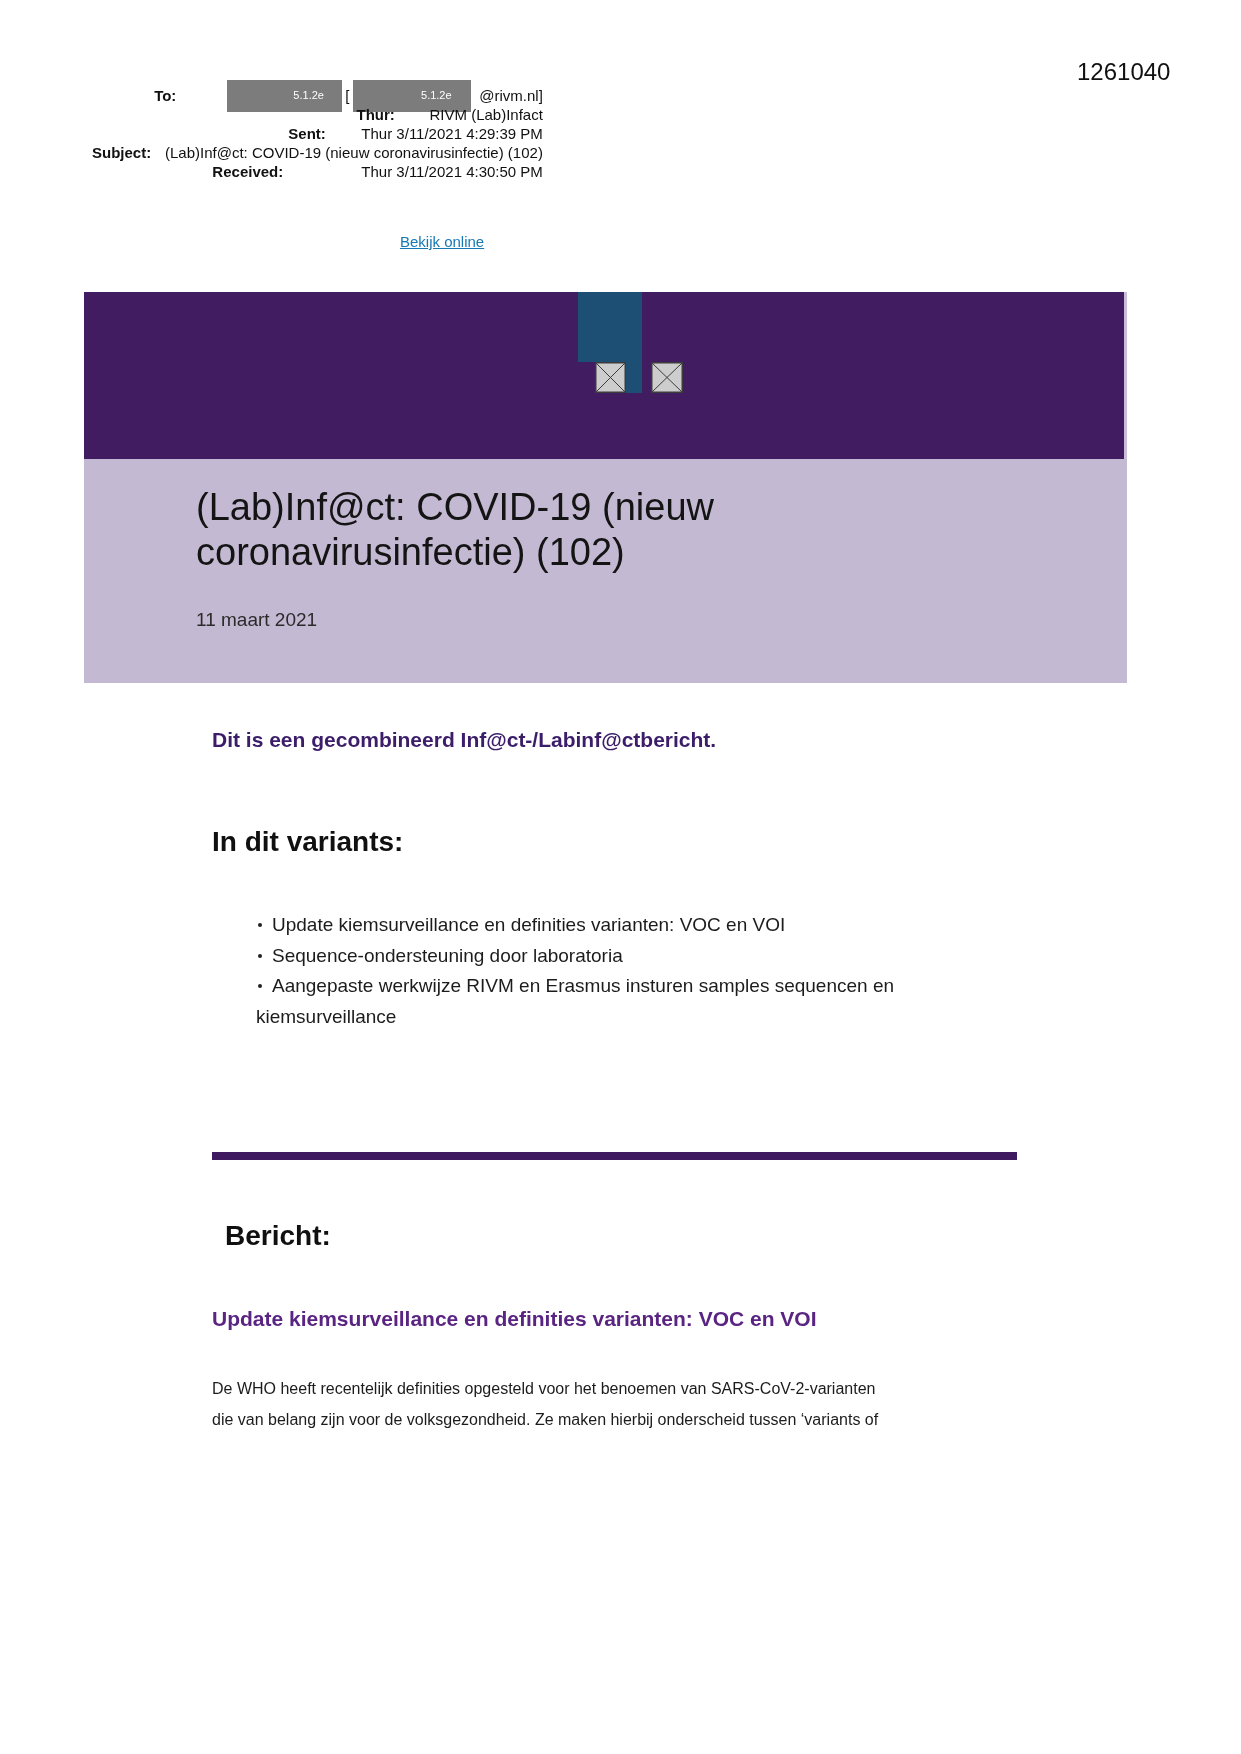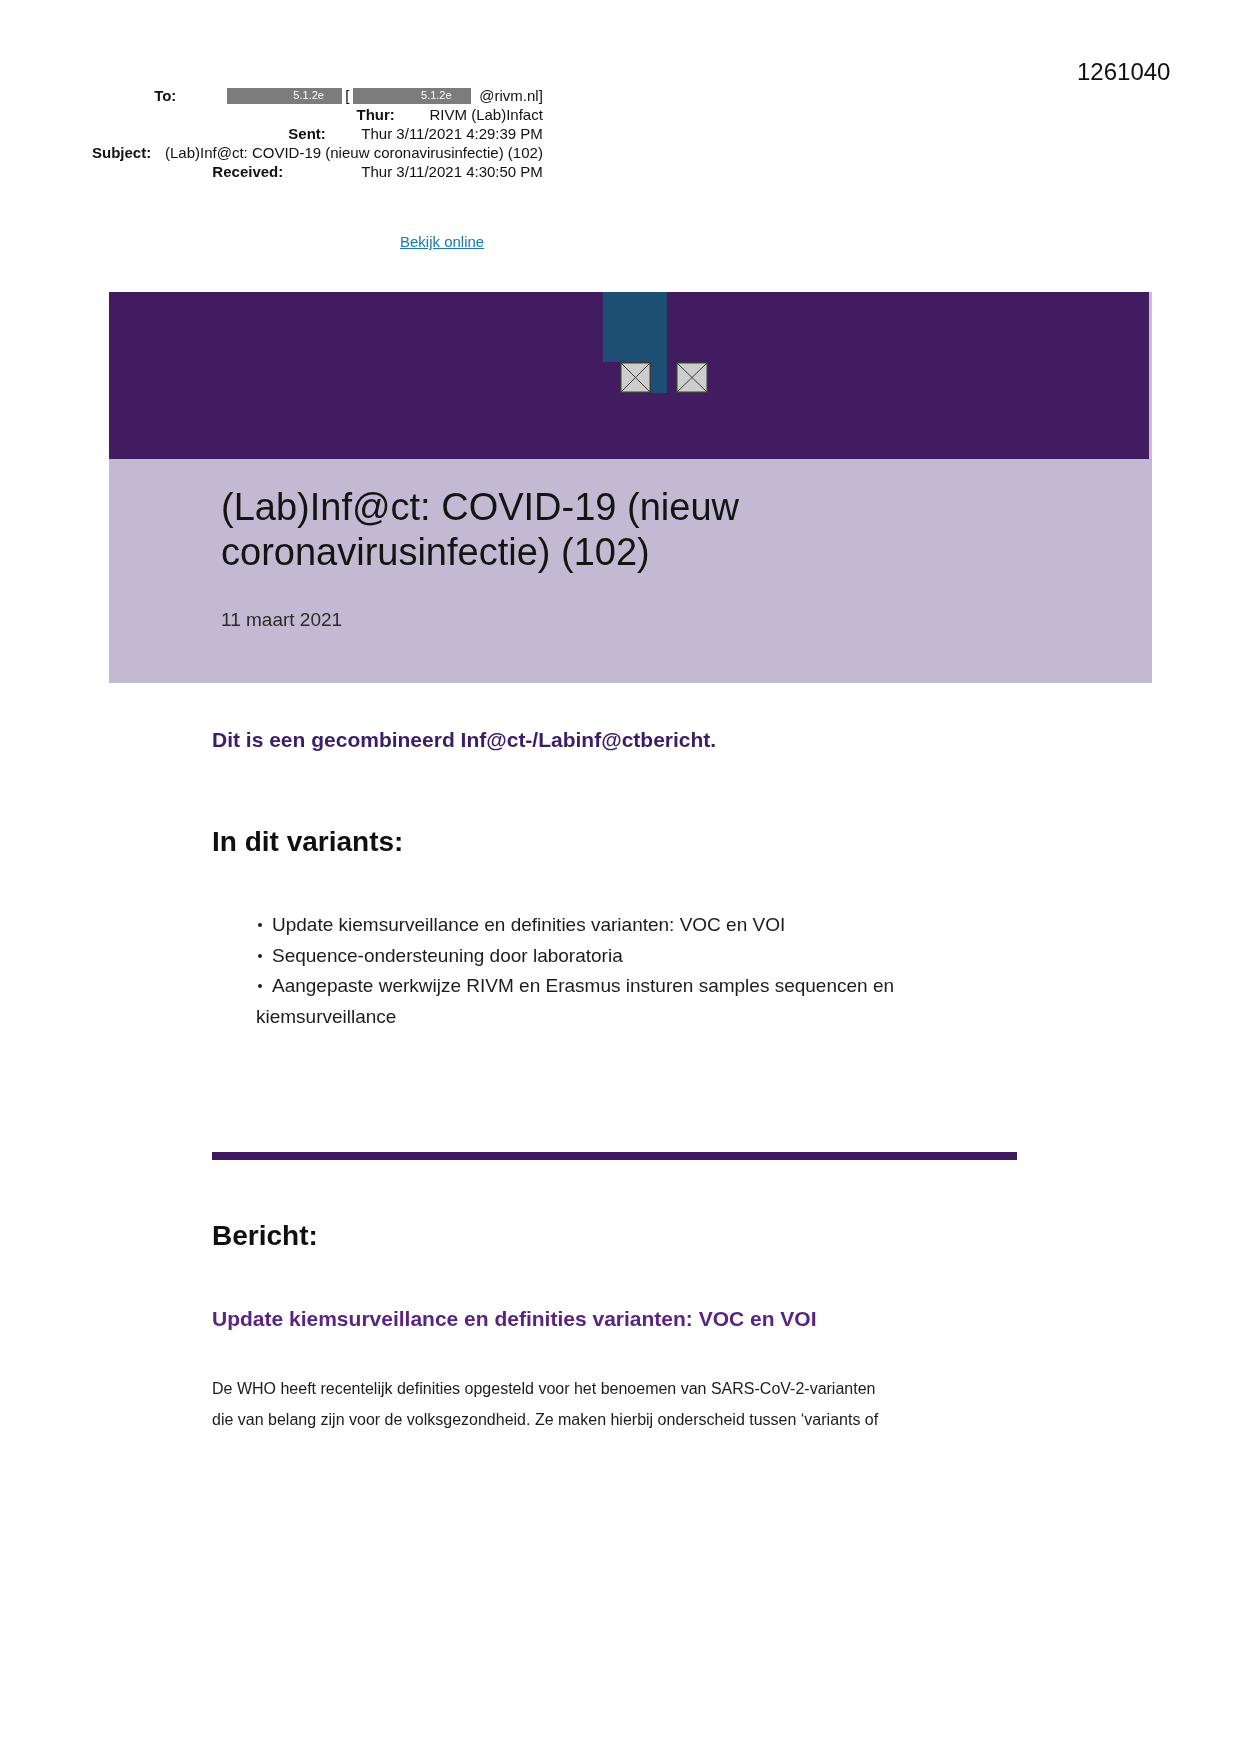--- a/index.html
+++ b/index.html
@@ -19,37 +19,37 @@
   }
 
   
   #email-header { left:92px; top:86px; font-size:15px; }
   .hdr-row { display:flex; align-items:center; line-height:19px; height:19px;justify-content:flex-end; }
   .hdr-label { font-weight:bold; width:73px; flex:0 0 73px; color:#111; }
   .hdr-value { color:#111; display:flex; align-items:center; }
   .redaction {
     display:inline-flex; align-items:center; justify-content:center;
     background:#7c7c7c; color:#ffffff;
-    height:16px; font-size:11px;padding-left:48px;
+    height:32px; font-size:11px;padding-left:48px;
   }
   .redaction.r1 { width:115px; }
   .redaction.r2 { width:118px; }
   .hdr-bracket { margin:0 4px 0 3px; }
   .hdr-domain { margin-left:8px; }
   .received-indent { margin-left:76px; }
 
   
   #view-online {
     left:400px; top:233px;
     font-size:15px; line-height:18px;
     color:#1878b4; text-decoration:underline; cursor:pointer;
   }
 
   
-  #banner { left:109px; top:292px; width:1043px;border-radius:28px; }
+  #banner { left:84px; top:292px; width:1043px;border-radius:28px; }
   #banner-dark {
     position:relative; width:1043px; height:167px;
     background:#421c61; border-right:3px solid #cabdd7;
   }
   #img-placeholder-blue {
     position:absolute; left:494px; top:0; width:64px; height:70px;
     background:#1d4e74;
   }
   #img-placeholder-blue-tail {
     position:absolute; left:542px; top:70px; width:16px; height:31px;
@@ -78,21 +78,21 @@
   .toc-row { display:flex; align-items:center; height:30.6px; }
   .bullet-dot {
     width:4px; height:4px; border-radius:50%; background:#222;
     margin-left:46px; margin-right:10px; flex:0 0 4px;
   }
   .toc-wrap-line { height:30.6px; line-height:30.6px; padding-left:44px; }
 
   #divider {
     left:212px; top:1152px; width:805px; height:8px; background:#3f1a60;
   }
-  #message-heading { top:1220px; }
+  #message-heading { top:1220px;margin-left:13px; }
   #section-heading {
     left:212px; top:1306px;
     font-size:21px; line-height:26px; font-weight:bold; color:#5a2482;
   }
   #paragraph { left:212px; top:1374px; width:810px; font-size:16px; }
   #paragraph div { height:30.5px; line-height:30.5px; }
 </style>
 </head>
 <body>
 

